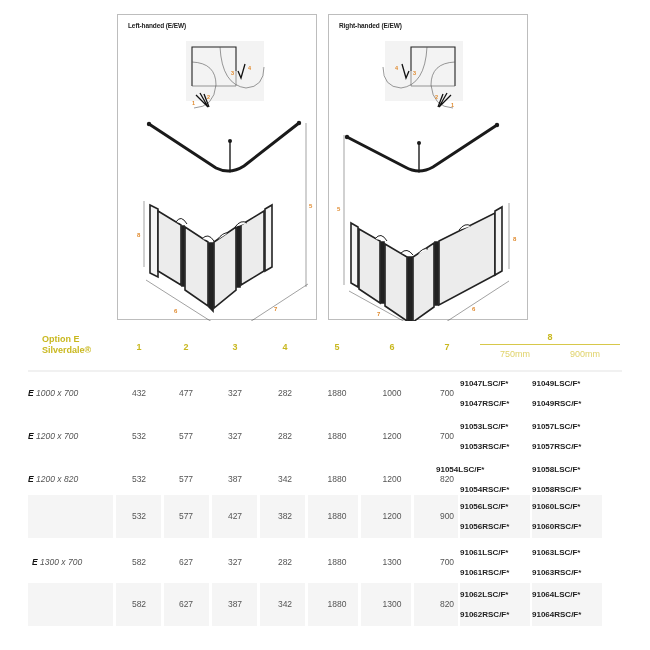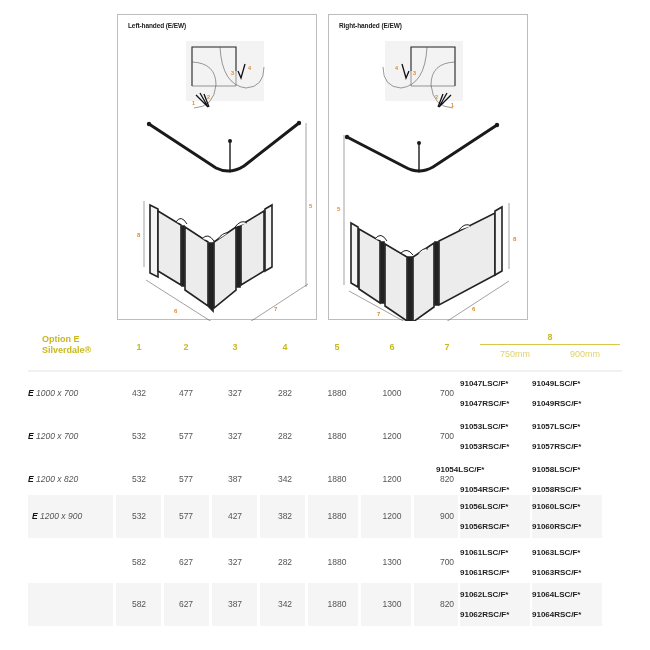--- a/index.html
+++ b/index.html
@@ -250,21 +250,20 @@
         <div class="cell-bg" style="left:0px;width:85px"></div>
         <div class="cell-bg" style="left:88px;width:45px"></div>
         <div class="cell-bg" style="left:136px;width:45px"></div>
         <div class="cell-bg" style="left:184px;width:45px"></div>
         <div class="cell-bg" style="left:232px;width:45px"></div>
         <div class="cell-bg" style="left:280px;width:50px"></div>
         <div class="cell-bg" style="left:333px;width:50px"></div>
         <div class="cell-bg" style="left:386px;width:44px"></div>
         <div class="cell-bg" style="left:432px;width:70px"></div>
         <div class="cell-bg" style="left:504px;width:70px"></div>
-        <div class="cell size" style="left:4px;width:90px"><b>E</b> <span>1200 x 900</span></div>
         <div class="cell" style="left:96px;width:30px">532</div>
         <div class="cell" style="left:143px;width:30px">577</div>
         <div class="cell" style="left:192px;width:30px">427</div>
         <div class="cell" style="left:242px;width:30px">382</div>
         <div class="cell" style="left:294px;width:30px">1880</div>
         <div class="cell" style="left:349px;width:30px">1200</div>
         <div class="cell" style="left:404px;width:30px">900</div>
         <div class="code" style="left:432px;top:7px">91056LSC/F*</div>
         <div class="code" style="left:432px;top:27px">91056RSC/F*</div>
         <div class="code" style="left:504px;top:7px">91060LSC/F*</div>
@@ -274,20 +273,21 @@
         <div class="cell-bg" style="left:0px;width:85px"></div>
         <div class="cell-bg" style="left:88px;width:45px"></div>
         <div class="cell-bg" style="left:136px;width:45px"></div>
         <div class="cell-bg" style="left:184px;width:45px"></div>
         <div class="cell-bg" style="left:232px;width:45px"></div>
         <div class="cell-bg" style="left:280px;width:50px"></div>
         <div class="cell-bg" style="left:333px;width:50px"></div>
         <div class="cell-bg" style="left:386px;width:44px"></div>
         <div class="cell-bg" style="left:432px;width:70px"></div>
         <div class="cell-bg" style="left:504px;width:70px"></div>
+        <div class="cell size" style="left:4px;width:90px"><b>E</b> <span>1300 x 700</span></div>
         <div class="cell" style="left:96px;width:30px">582</div>
         <div class="cell" style="left:143px;width:30px">627</div>
         <div class="cell" style="left:192px;width:30px">327</div>
         <div class="cell" style="left:242px;width:30px">282</div>
         <div class="cell" style="left:294px;width:30px">1880</div>
         <div class="cell" style="left:349px;width:30px">1300</div>
         <div class="cell" style="left:404px;width:30px">700</div>
         <div class="code" style="left:432px;top:7px">91061LSC/F*</div>
         <div class="code" style="left:432px;top:27px">91061RSC/F*</div>
         <div class="code" style="left:504px;top:7px">91063LSC/F*</div>

